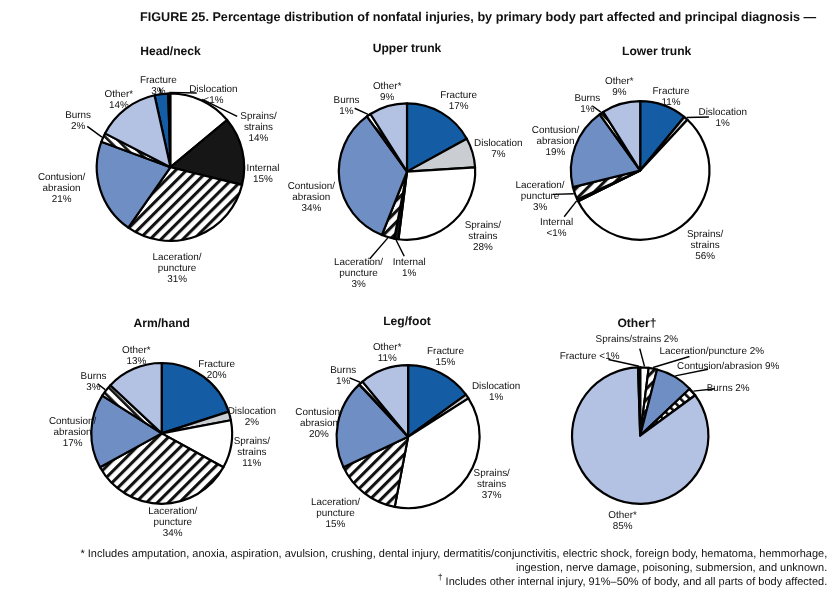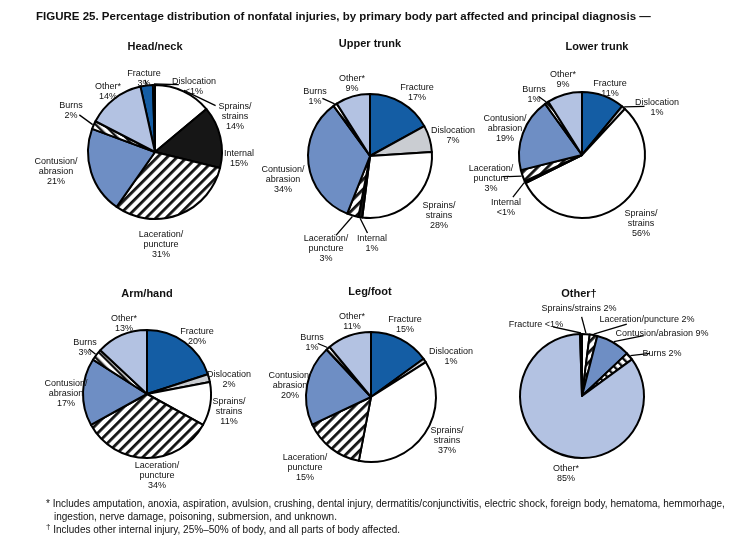--- a/index.html
+++ b/index.html
@@ -1,17 +1,17 @@
 <!DOCTYPE html>
 <html><head>
 <meta charset="utf-8">
 <style>
   html,body{margin:0;padding:0;background:#fff;}
   .page{position:relative;width:752px;height:543px;background:#ffffff;overflow:hidden;
-        font-family:"Liberation Sans",sans-serif;color:#1a1a1a;}
+        font-family:"Liberation Sans",sans-serif;color:#1a1a1a;text-align:right;}
   .figtitle{position:absolute;left:36px;top:8px;width:706px;font-weight:bold;
             font-size:11.5px;line-height:16px;color:#111;}
   .chart{position:absolute;}
   .ctitle{font-family:"Liberation Sans",sans-serif;font-size:11px;font-weight:bold;fill:#111;}
   .slabel{font-family:"Liberation Sans",sans-serif;font-size:9px;fill:#111;}
   .foot{position:absolute;left:46px;top:497px;width:706px;font-size:10px;line-height:13px;color:#111;}
   .foot .fline{padding-left:8px;text-indent:-8px;}
   .foot sup{font-size:8px;line-height:0;}
 </style>
 </head>
@@ -158,16 +158,16 @@
         <text x="169" text-anchor="middle" class="slabel"><tspan x="169" y="38.5">Laceration/puncture 2%</tspan></text>
         <text x="184" text-anchor="middle" class="slabel"><tspan x="184" y="52.5">Contusion/abrasion 9%</tspan></text>
         <text x="184" text-anchor="middle" class="slabel"><tspan x="184" y="72.5">Burns 2%</tspan></text>
         <text x="88" text-anchor="middle" class="slabel"><tspan x="88" y="187.5">Other*</tspan><tspan x="88" y="197.5">85%</tspan></text>
         <text x="58" text-anchor="middle" class="slabel"><tspan x="58" y="43.5">Fracture &lt;1%</tspan></text>
       </svg>
     </div>
 
   <div class="foot">
     <div class="fline"><span>*</span> <span>Includes amputation, anoxia, aspiration, avulsion, crushing, dental injury, dermatitis/conjunctivitis, electric shock, foreign body, hematoma, hemmorhage, ingestion, nerve damage, poisoning, submersion, and unknown.</span></div>
-    <div class="fline"><sup>†</sup> <span>Includes other internal injury, 25%–50% of body, and all parts of body affected.</span></div>
+    <div class="fline"><sup>†</sup> <span>Includes other internal injury, 91%–50% of body, and all parts of body affected.</span></div>
   </div>
 
 </div>
 
 </body></html>

